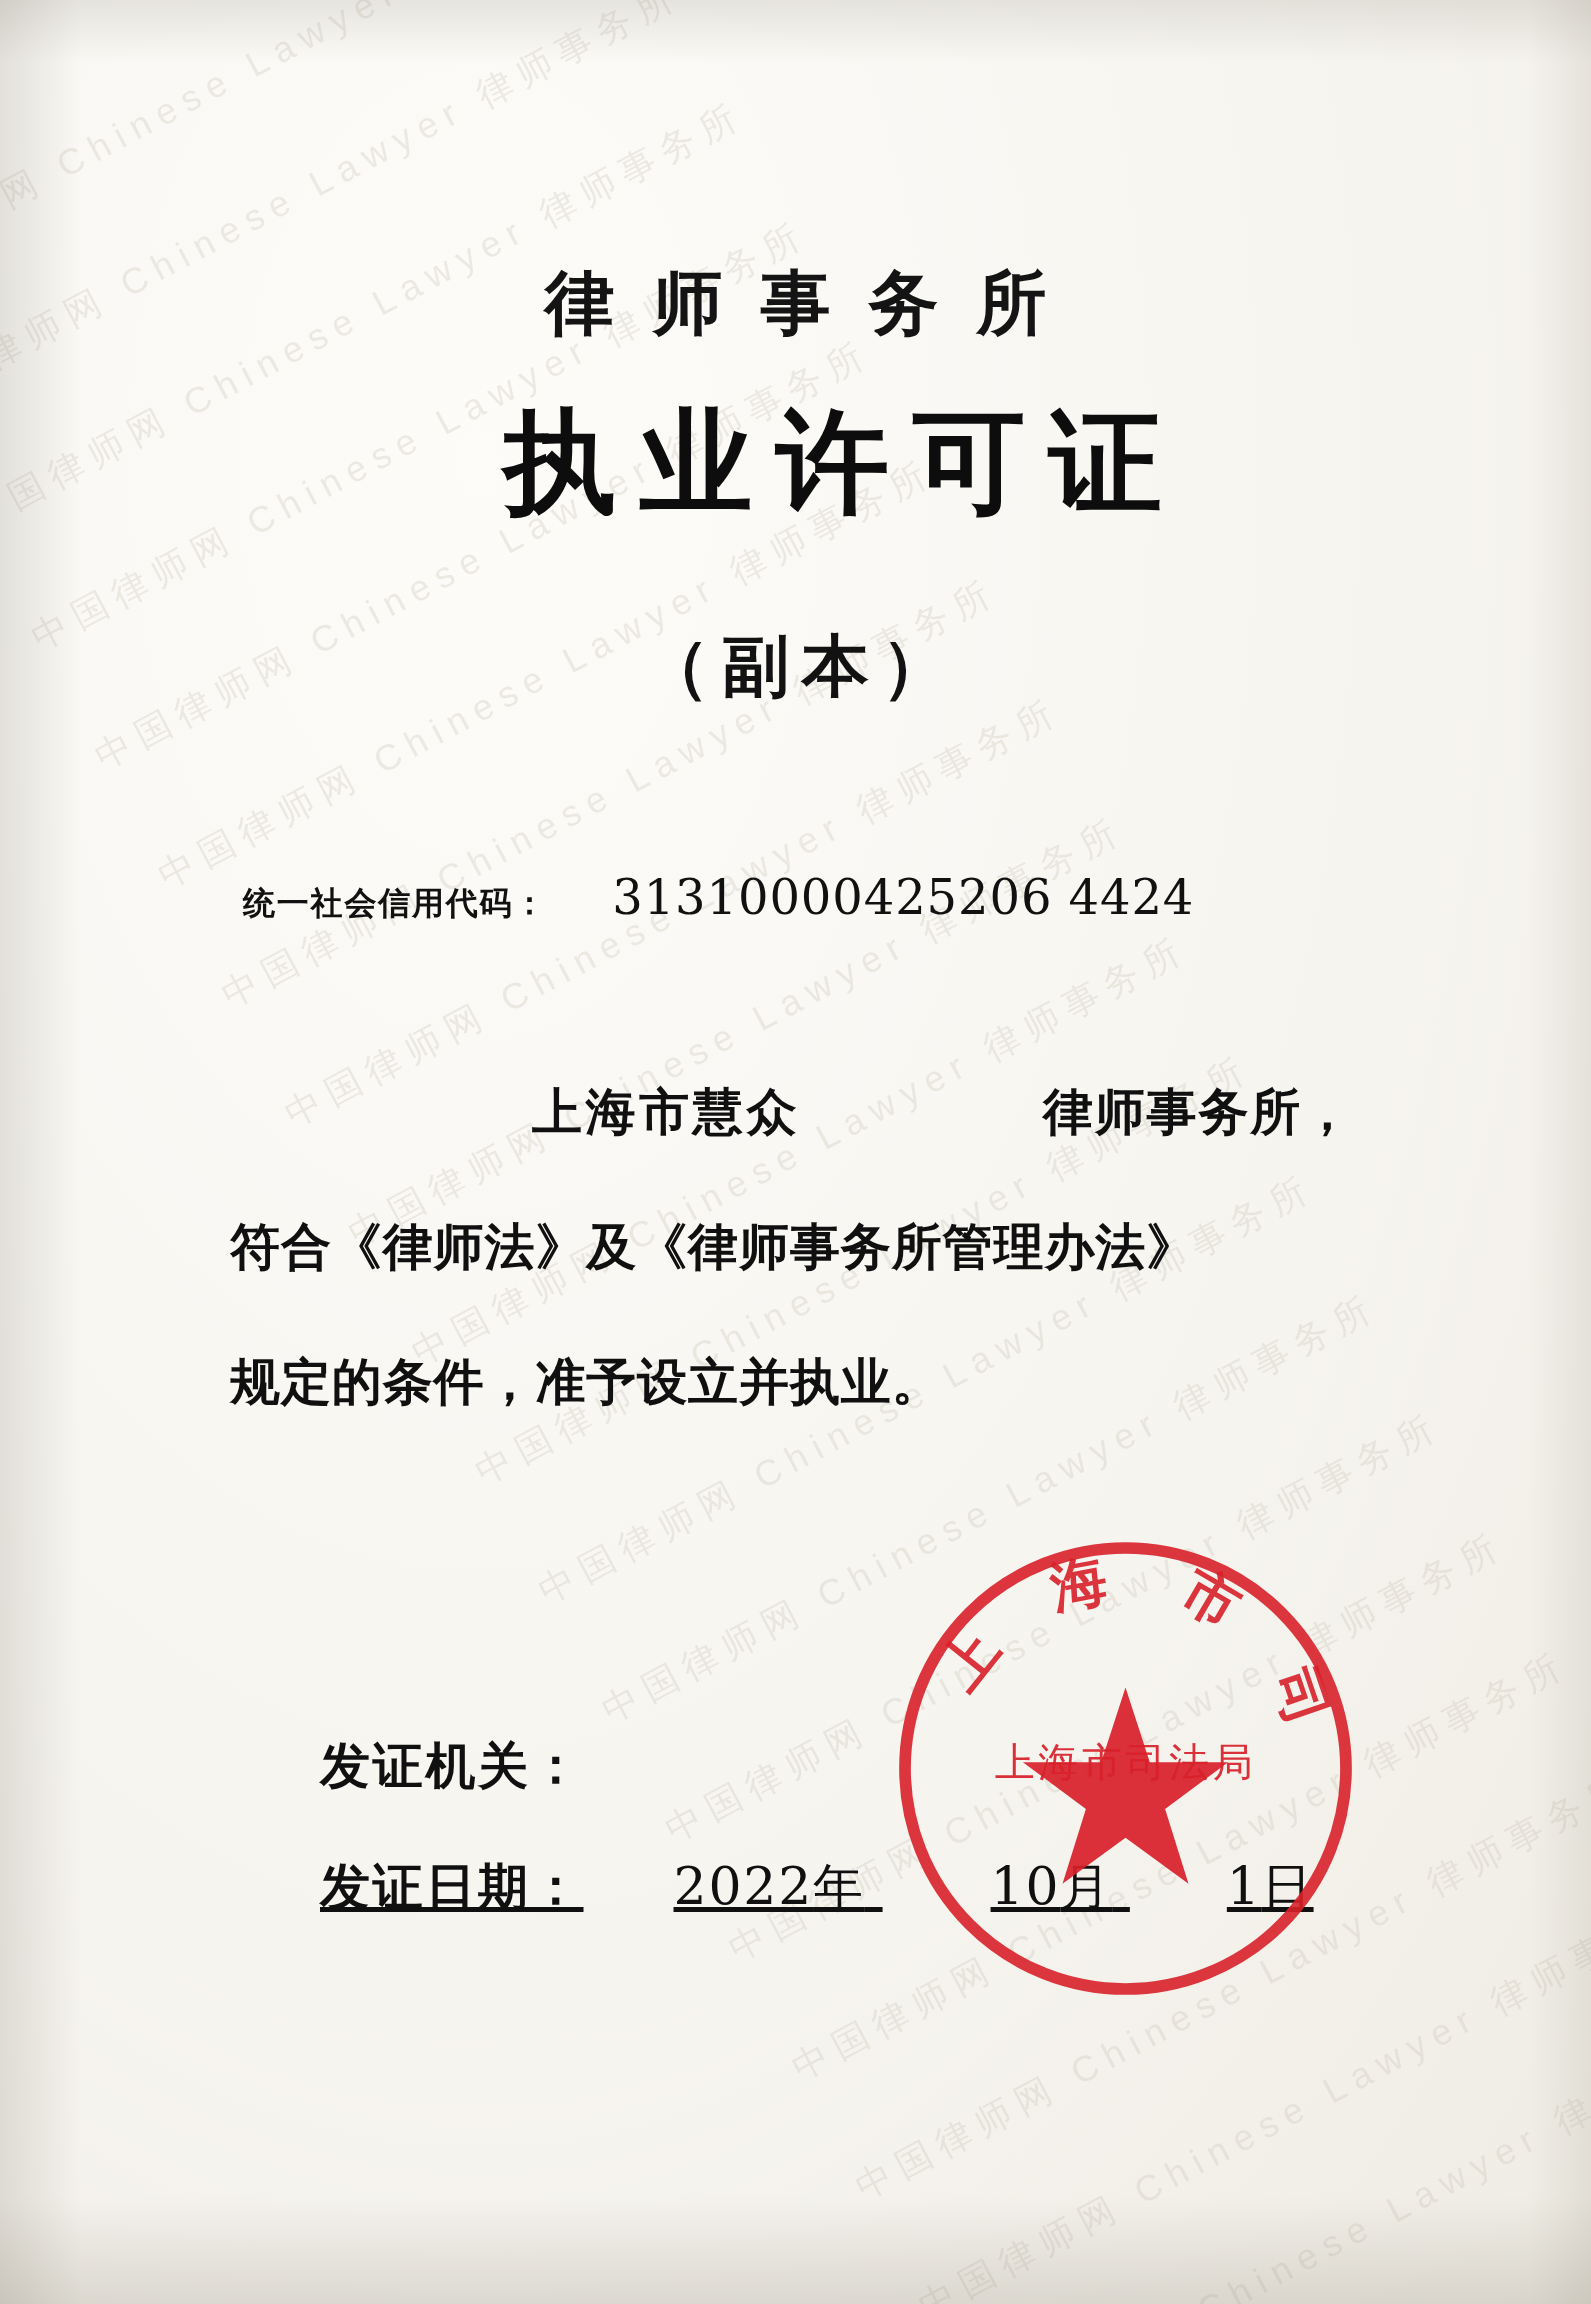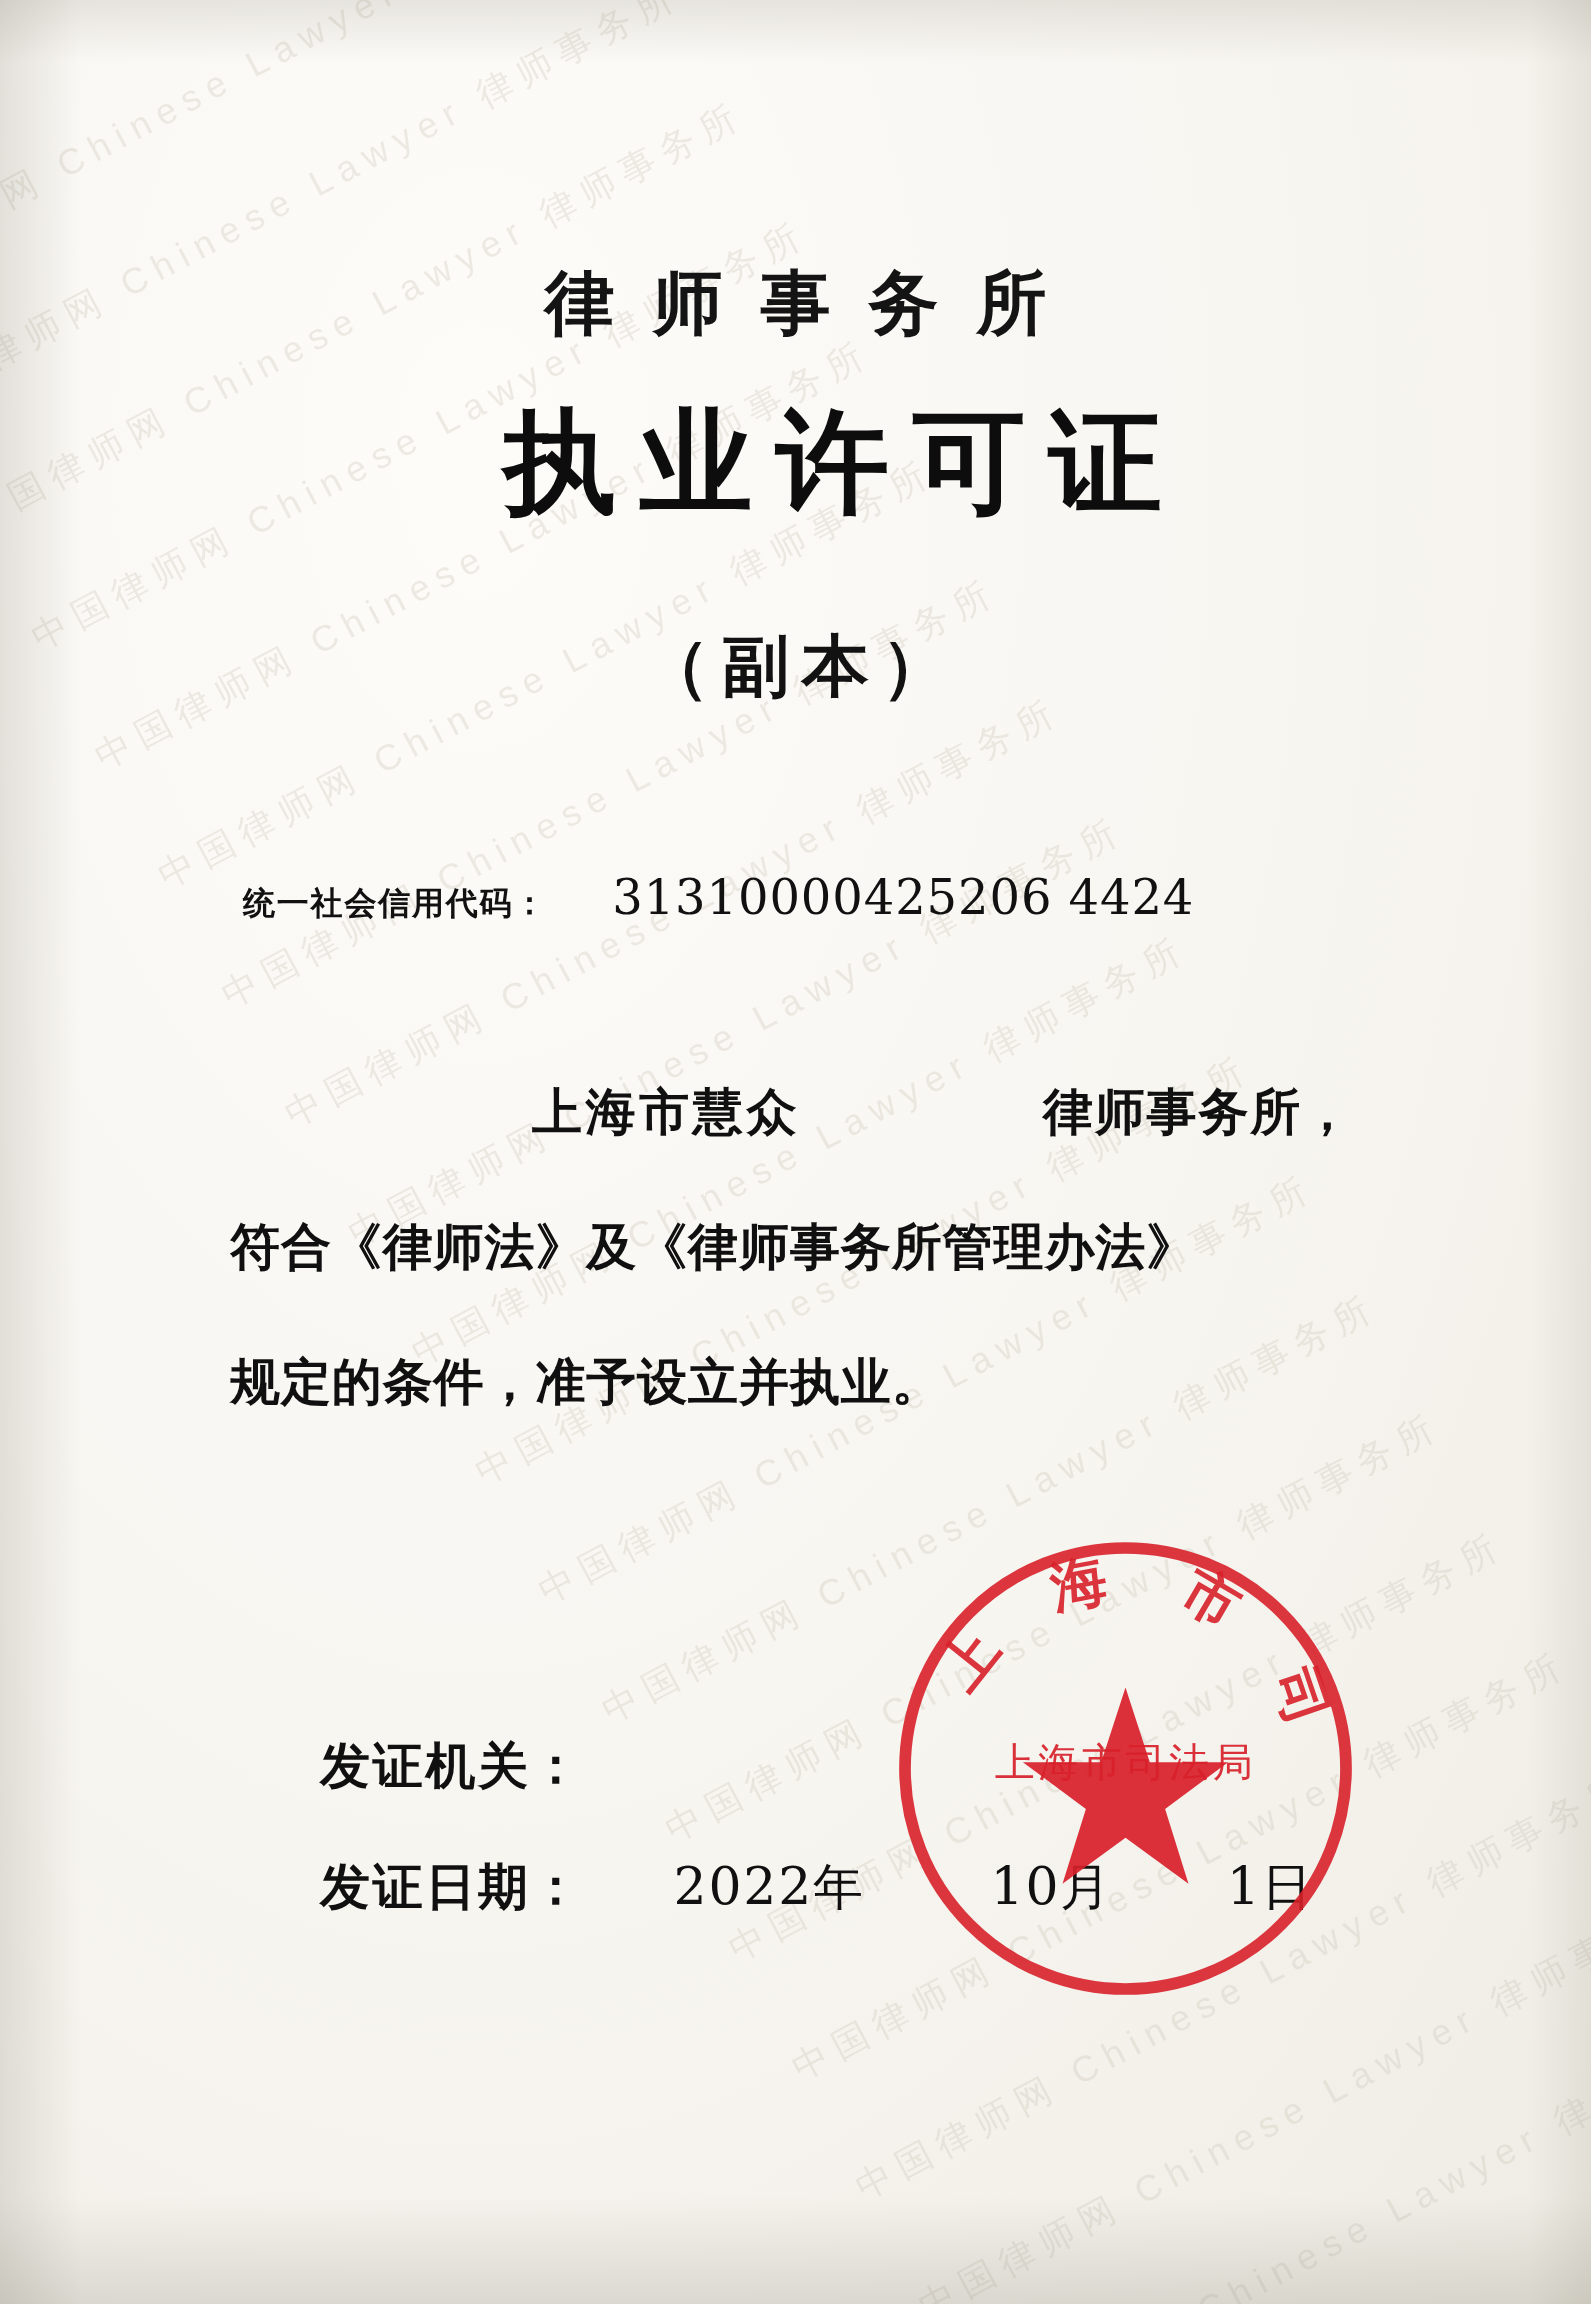--- a/index.html
+++ b/index.html
@@ -193,20 +193,21 @@
     position: absolute;
     top: 1854px;
     left: 320px;
     display: flex;
     align-items: baseline;
     font-family: "DejaVu Serif", "Liberation Serif", serif;
     font-weight: bold;
     font-size: 50px;
     letter-spacing: 2.7px;
     color: #101010;
+    text-decoration: underline;
   }
   .date-value {
     margin-left: 90px;
     font-weight: normal;
     font-family: "DejaVu Serif", "Liberation Serif", serif;
     letter-spacing: 1.8px;
   }
   .date-value .num { font-size: 52px; }
   .date-gap-1 { display: inline-block; width: 108px; }
   .date-gap-2 { display: inline-block; width: 97px; }

